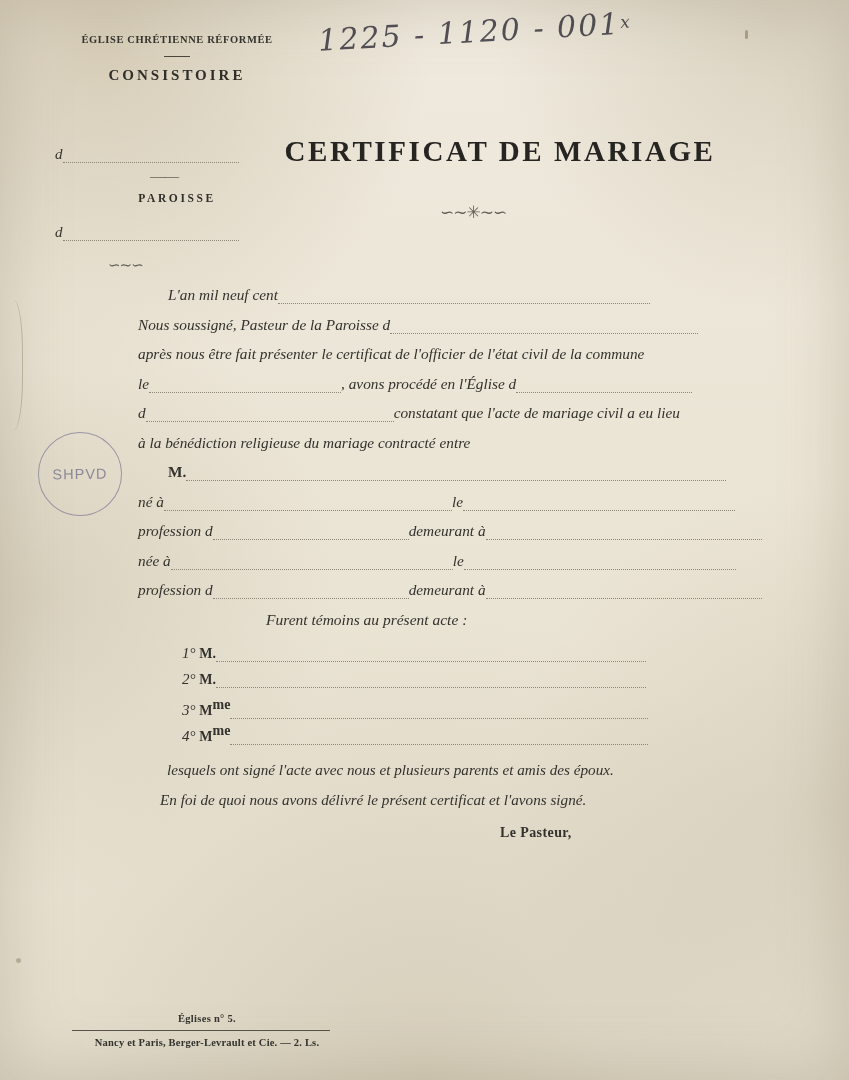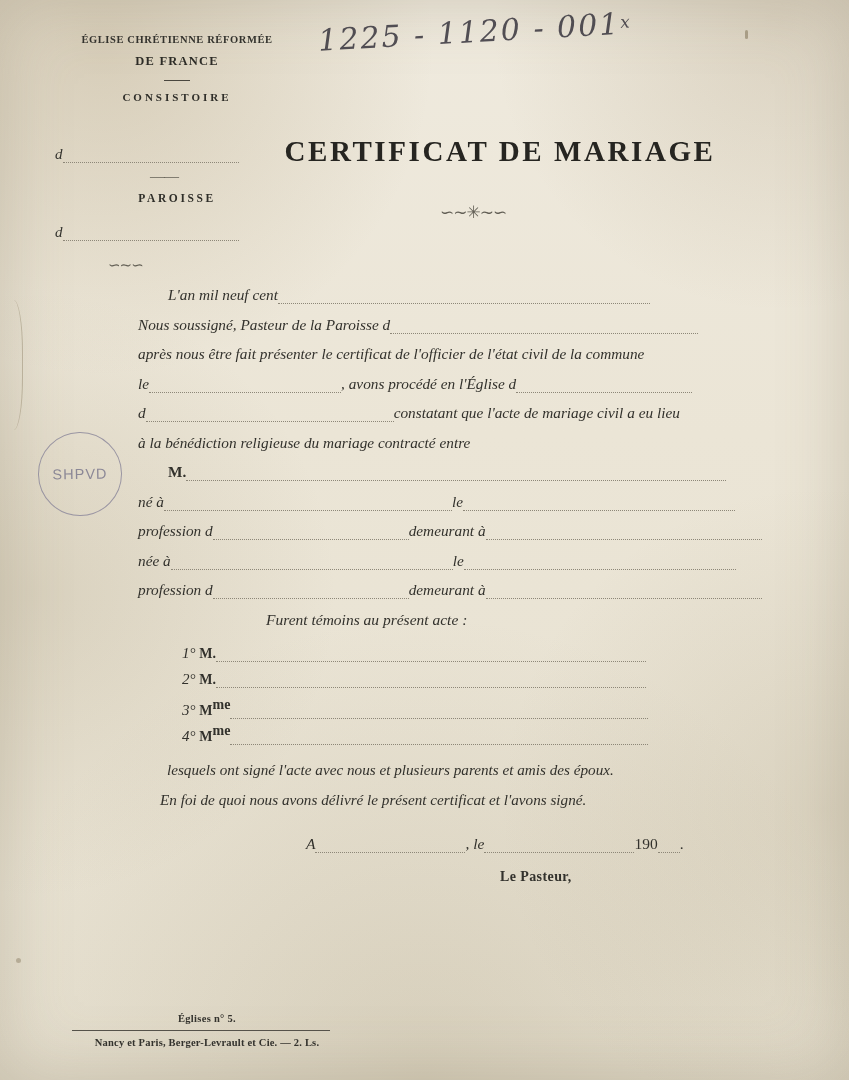--- a/index.html
+++ b/index.html
@@ -66,21 +66,21 @@
     letter-spacing: 1.2px;
     color: #2d2c27;
   }
   .rule-sm {
     width: 26px;
     height: 1px;
     background: #4a473f;
     margin: 11px auto 10px auto;
   }
   .hdr-consistoire {
-    font-size: 11px;
+    font-size: 15px;
     letter-spacing: 3px;
     font-weight: bold;
     color: #2f2e29;
   }
   .hdr-paroisse {
     font-size: 11.5px;
     letter-spacing: 2.6px;
     font-weight: bold;
     color: #2f2e29;
   }
@@ -264,21 +264,20 @@
 
 <div class="page">
   <div class="sheet">
 
     <div class="handref">
       <span>1225 - 1120 - 001</span><span class="x">x</span>
     </div>
 
     <div class="hdr-left">
       <div class="hdr-line1">Église Chrétienne Réformée</div>
-      <div class="hdr-line2">DE FRANCE</div>
       <div class="rule-sm"></div>
       <div class="hdr-consistoire">CONSISTOIRE</div>
     </div>
 
     <div class="dline" style="left:55px; top:146px;">
       <span>d</span><span class="fill" style="width:176px;"></span>
     </div>
     <div class="swash" style="left:150px; top:168px;">——</div>
 
     <div class="hdr-left" style="top:192px;">
@@ -365,23 +364,20 @@
         <span class="mm">M</span><span class="mm sup">me</span><span class="fill" style="width:418px;"></span>
       </div>
 
       <div class="row closing c1" style="margin-top:12px;margin-left:29px;">
         <span class="txt">lesquels ont signé l'acte avec nous et plusieurs parents et amis des époux.</span>
       </div>
       <div class="row closing c2">
         <span class="txt">En foi de quoi nous avons délivré le présent certificat et l'avons signé.</span>
       </div>
 
-      <div class="signline">
-        <span class="txt">A</span><span class="fill" style="width:150px;"></span><span class="txt">, le</span><span class="fill" style="width:150px;"></span><span class="txt" style="font-style:normal;">190</span><span class="fill" style="width:22px;"></span><span class="txt plain">.</span>
-      </div>
 
       <div class="pasteur">Le Pasteur,</div>
     </div>
 
     <div class="footer">
       <div class="f1">Églises n° 5.</div>
       <div class="frule"></div>
       <div class="f2">Nancy et Paris, Berger-Levrault et Cie. — 2. Ls.</div>
     </div>
 

